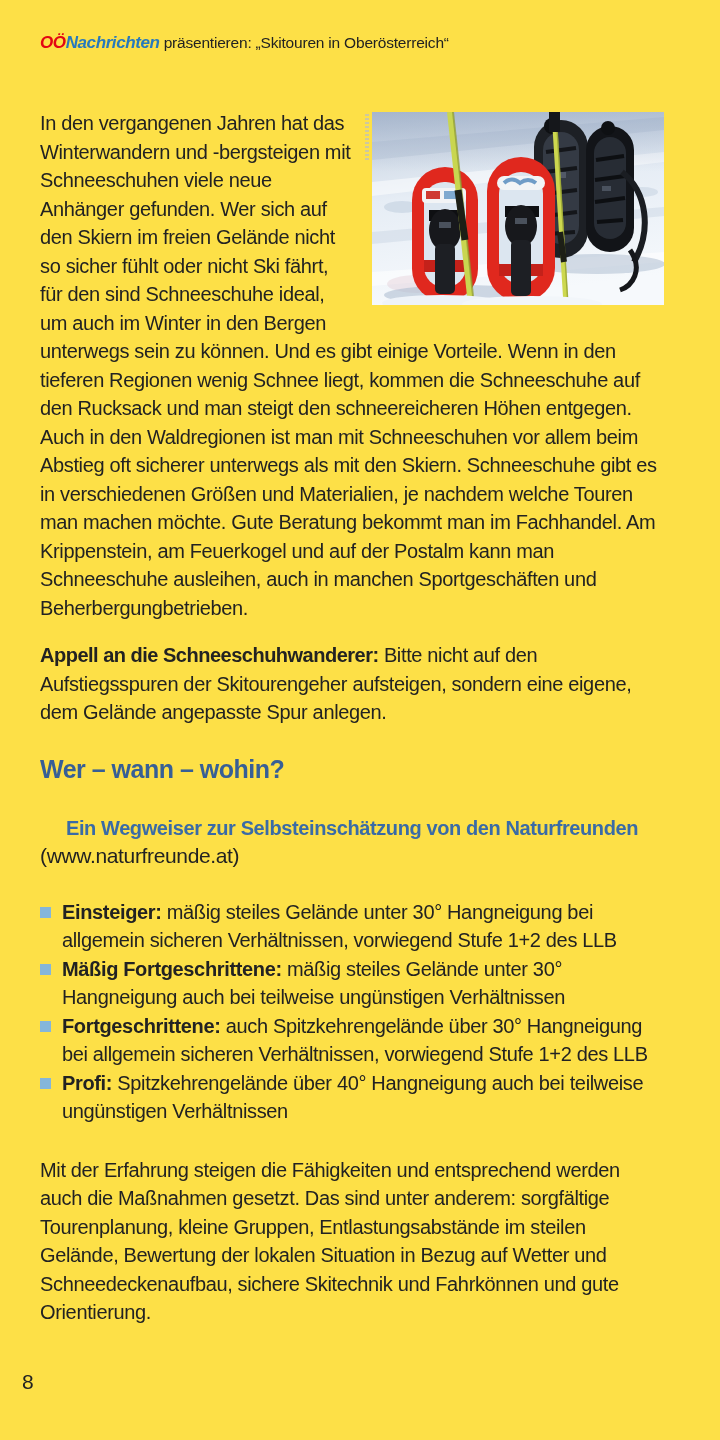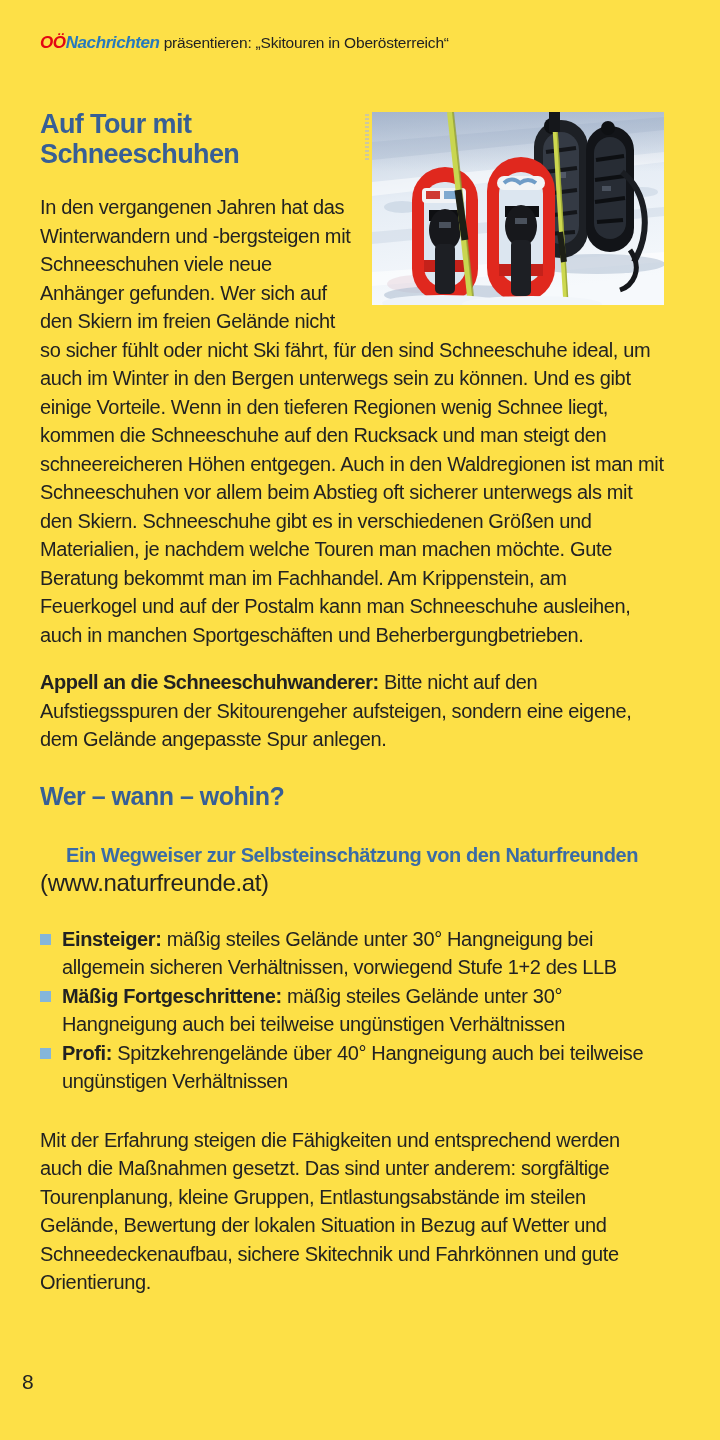--- a/index.html
+++ b/index.html
@@ -57,21 +57,21 @@
     color:#375f96;
   }
   .guide-head{
     margin-top:31px;
     font-size:20px;line-height:28.5px;
     font-weight:bold;letter-spacing:-0.4px;
     color:#3a6ba6;
     text-align:center;
   }
   .guide-url{
-    font-size:24px;line-height:28.5px;
+    font-size:21px;line-height:28.5px;
     letter-spacing:-0.35px;
     font-weight:normal;color:#222;
   }
   ul.levels{
     list-style:none;margin:27px 0 0 0;padding:0;
     font-size:20px;line-height:28.5px;letter-spacing:-0.35px;
   }
   ul.levels li{display:flex;align-items:flex-start;justify-content:space-between;}
   .bullet{
     flex:0 0 auto;
@@ -166,21 +166,20 @@
           <line x1="182" y1="0" x2="194" y2="193" stroke="#cdd84f" stroke-width="5"></line>
           <line x1="184" y1="0" x2="196" y2="193" stroke="#8e9a2f" stroke-width="1.5" opacity="0.7"></line>
           <rect x="177" y="0" width="11" height="20" fill="#15171b"></rect>
           <line x1="188" y1="120" x2="192" y2="150" stroke="#1d1f16" stroke-width="6"></line>
 
           <ellipse cx="70" cy="191" rx="60" ry="8" fill="#eef3f9"></ellipse>
           <ellipse cx="160" cy="192" rx="70" ry="8" fill="#f2f6fa"></ellipse>
         </svg>
       </div>
 
-      <h1>Auf Tour mit Schneeschuhen</h1>
 
       <p class="body">In den vergangenen Jahren hat das Winterwandern und -bergsteigen mit Schneeschuhen viele neue Anhänger gefunden. Wer sich auf den Skiern im freien Gelände nicht so sicher fühlt oder nicht Ski fährt, für den sind Schneeschuhe ideal, um auch im Winter in den Bergen unterwegs sein zu können. Und es gibt einige Vorteile. Wenn in den tieferen Regionen wenig Schnee liegt, kommen die Schneeschuhe auf den Rucksack und man steigt den schneereicheren Höhen entgegen. Auch in den Waldregionen ist man mit Schneeschuhen vor allem beim Abstieg oft sicherer unterwegs als mit den Skiern. Schneeschuhe gibt es in verschiedenen Größen und Materialien, je nachdem welche Touren man machen möchte. Gute Beratung bekommt man im Fachhandel. Am Krippenstein, am Feuerkogel und auf der Postalm kann man Schneeschuhe ausleihen, auch in manchen Sportgeschäften und Beherbergungbetrieben.</p>
     </div>
 
     <p class="body appeal"><b>Appell an die Schneeschuhwanderer:</b> <span>Bitte nicht auf den Aufstiegsspuren der Skitourengeher aufsteigen, sondern eine eigene, dem Gelände angepasste Spur anlegen.</span></p>
 
     <h2>Wer – wann – wohin?</h2>
 
     <div class="guide-head">Ein Wegweiser zur Selbsteinschätzung von den Naturfreunden</div>
     <div class="guide-url">(www.naturfreunde.at)</div>
@@ -189,20 +188,24 @@
       <li>
         <span class="bullet"></span>
         <span class="li-text"><b>Einsteiger:</b> <span>mäßig steiles Gelände unter 30° Hangneigung bei allgemein sicheren Verhältnissen, vorwiegend Stufe 1+2 des LLB</span></span>
       </li>
       <li>
         <span class="bullet"></span>
         <span class="li-text"><b>Mäßig Fortgeschrittene:</b> <span>mäßig steiles Gelände unter 30° Hangneigung auch bei teilweise ungünstigen Verhältnissen</span></span>
       </li>
       <li>
         <span class="bullet"></span>
+        <span class="li-text"><b>Fortgeschrittene:</b> <span>auch Spitzkehrengelände über 30° Hangneigung bei allgemein sicheren Verhältnissen, vorwiegend Stufe 1+2 des LLB</span></span>
+      </li>
+      <li>
+        <span class="bullet"></span>
         <span class="li-text"><b>Profi:</b> <span>Spitzkehrengelände über 40° Hangneigung auch bei teilweise ungünstigen Verhältnissen</span></span>
       </li>
     </ul>
 
     <p class="body closing">Mit der Erfahrung steigen die Fähigkeiten und entsprechend werden auch die Maßnahmen gesetzt. Das sind unter anderem: sorgfältige Tourenplanung, kleine Gruppen, Entlastungsabstände im steilen Gelände, Bewertung der lokalen Situation in Bezug auf Wetter und Schneedeckenaufbau, sichere Skitechnik und Fahrkönnen und gute Orientierung.</p>
 
   </div>
 
   <div class="page-number">8</div>
 </div>

